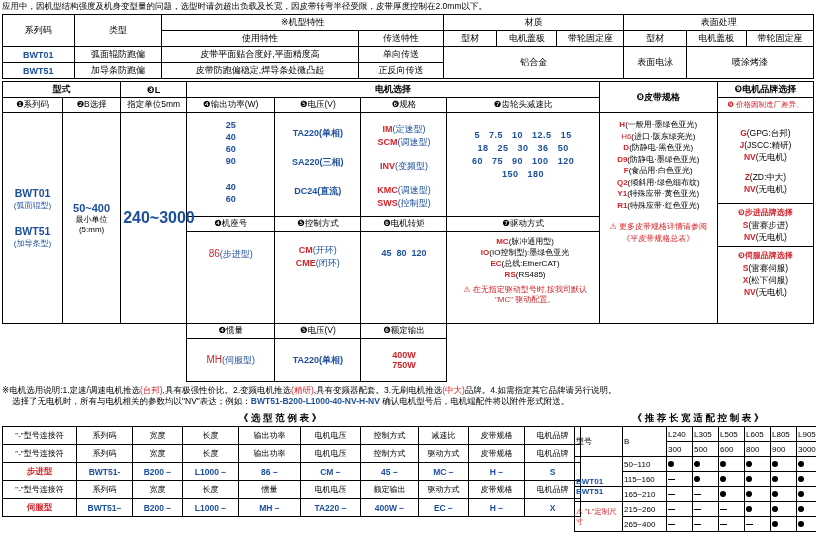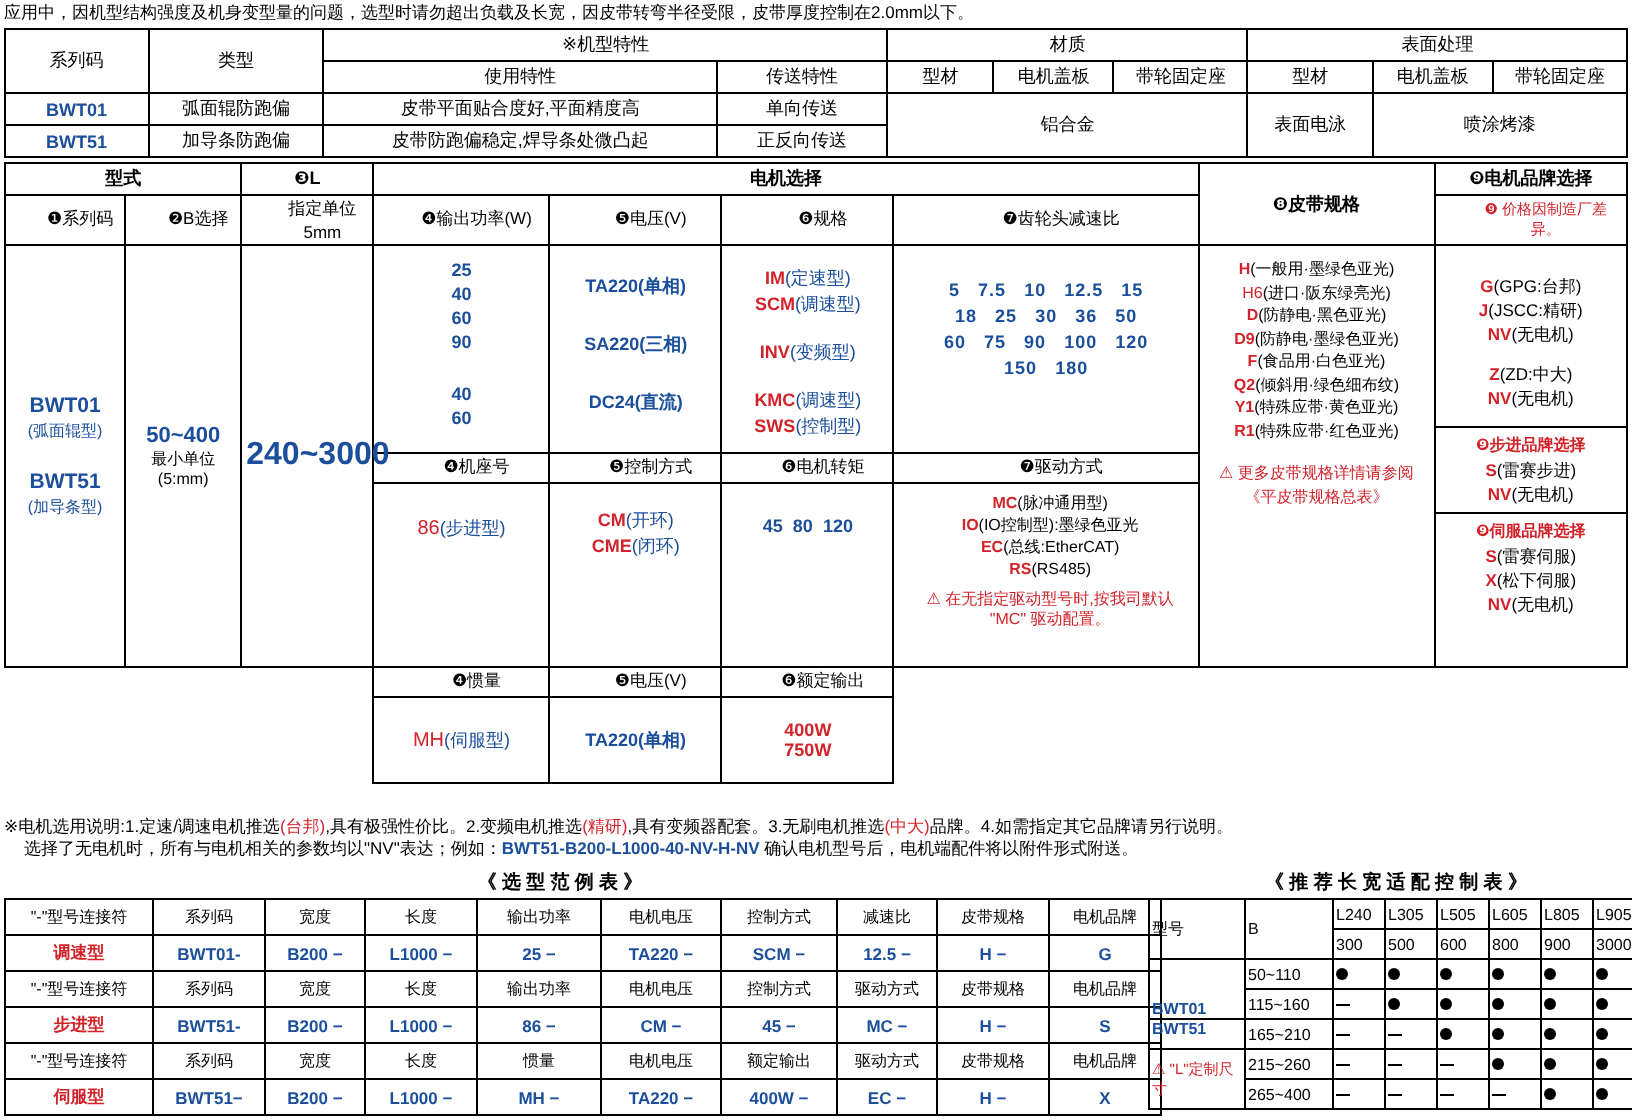--- a/index.html
+++ b/index.html
@@ -8,21 +8,21 @@
   .note{font-size:8.5px;line-height:11px;padding:1px 2px 2px 2px;color:#000;}
   .note .rd{color:#d2232a;}
   table{border-collapse:collapse;}
   .tblA{width:812px;margin:0 2px;table-layout:fixed;}
   .tblA td,.tblA th{border:1px solid #000;text-align:center;vertical-align:middle;font-size:9px;padding:1px 2px;}
   .blue{color:#1b4f9c;font-weight:bold;}
   .red{color:#d2232a;}
   .bluetxt{color:#1b4f9c;}
   .midtbl{width:812px;margin:2px 2px 0 2px;table-layout:fixed;}
   .midtbl td{border:1px solid #000;vertical-align:middle;font-size:9px;padding:1px 2px;text-align:center;}
-  .midtbl .lbl{font-size:8.5px;padding-left:17px;}
+  .midtbl .lbl{font-size:8.5px;}
   .cellhead{font-weight:bold;}
   .sub{font-size:8px;}
   .bigmodel{font-weight:bold;color:#1b4f9c;font-size:10.5px;line-height:13px;}
   .leftpad{text-align:left;}
   .botwrap{display:flex;gap:16px;margin:2px 2px 0 2px;}
   .exwrap{width:556px;}
   .recwrap{width:248px;}
   .ttl{text-align:center;font-size:9.5px;font-weight:bold;padding:1px 0 1px 0;}
   .exT{width:100%;table-layout:fixed;}
   .exT td{border:1px solid #000;text-align:center;font-size:8.5px;padding:1px 1px;height:15px;}
@@ -283,21 +283,21 @@
         <div class="red" style="font-weight:bold">400W</div>
         <div class="red" style="font-weight:bold">750W</div>
       </td>
       <td style="border:none"></td>
       <td style="border:none"></td>
       <td style="border:none"></td>
     </tr>
   </tbody>
     </table>
 
-  <div class="note" style="margin-top:15px">
+  <div class="note" style="margin-top:2px">
     <div>
       <span>※</span><span>电机选用说明:1.定速/调速电机推选</span><span class="rd">(台邦)</span><span>,具有极强性价比。2.变频电机推选</span><span class="rd">(精研)</span><span>,具有变频器配套。3.无刷电机推选</span><span class="rd">(中大)</span><span>品牌。4.如需指定其它品牌请另行说明。</span>
     </div>
     <div style="padding-left:10px">
       <span>选择了无电机时，所有与电机相关的参数均以"NV"表达；例如：</span><span class="bluetxt" style="font-weight:bold">BWT51-B200-L1000-40-NV-H-NV</span><span> 确认电机型号后，电机端配件将以附件形式附送。</span>
     </div>
   </div>
 
   <div class="botwrap">
     <div class="exwrap">
@@ -322,32 +322,20 @@
           <td class="h">宽度</td>
           <td class="h">长度</td>
           <td class="h">输出功率</td>
           <td class="h">电机电压</td>
           <td class="h">控制方式</td>
           <td class="h">减速比</td>
           <td class="h">皮带规格</td>
           <td class="h">电机品牌</td>
         </tr>
         <tr>
-          <td class="rowtitle">调速型</td>
-          <td class="blue">BWT01-</td>
-          <td class="blue">B200 −</td>
-          <td class="blue">L1000 −</td>
-          <td class="blue">25 −</td>
-          <td class="blue">TA220 −</td>
-          <td class="blue">SCM −</td>
-          <td class="blue">12.5 −</td>
-          <td class="blue">H −</td>
-          <td class="blue">G</td>
-        </tr>
-        <tr>
           <td class="h">"-"型号连接符</td>
           <td class="h">系列码</td>
           <td class="h">宽度</td>
           <td class="h">长度</td>
           <td class="h">输出功率</td>
           <td class="h">电机电压</td>
           <td class="h">控制方式</td>
           <td class="h">驱动方式</td>
           <td class="h">皮带规格</td>
           <td class="h">电机品牌</td>

